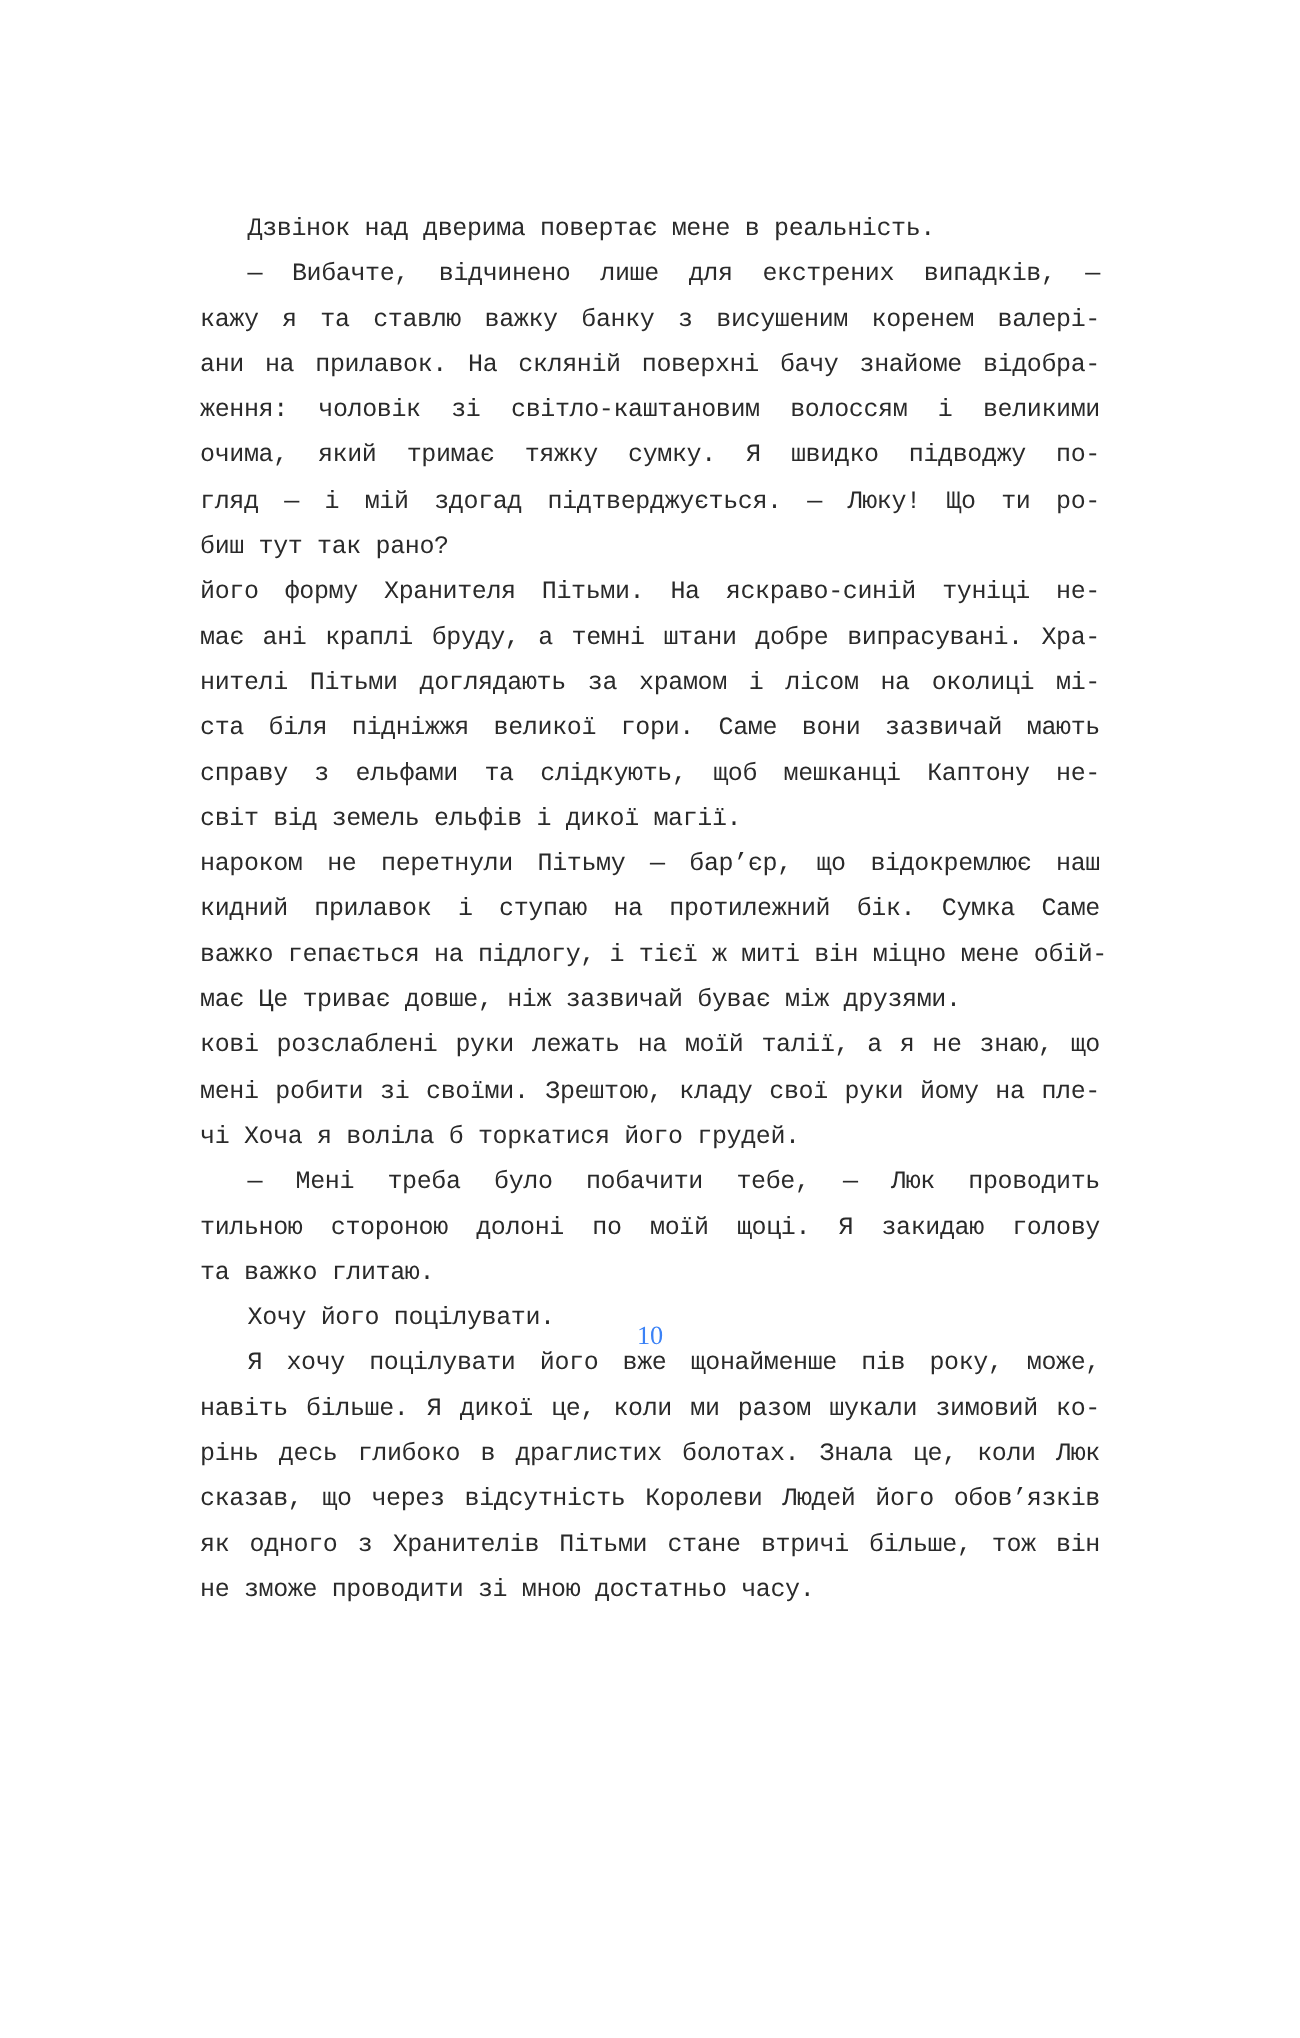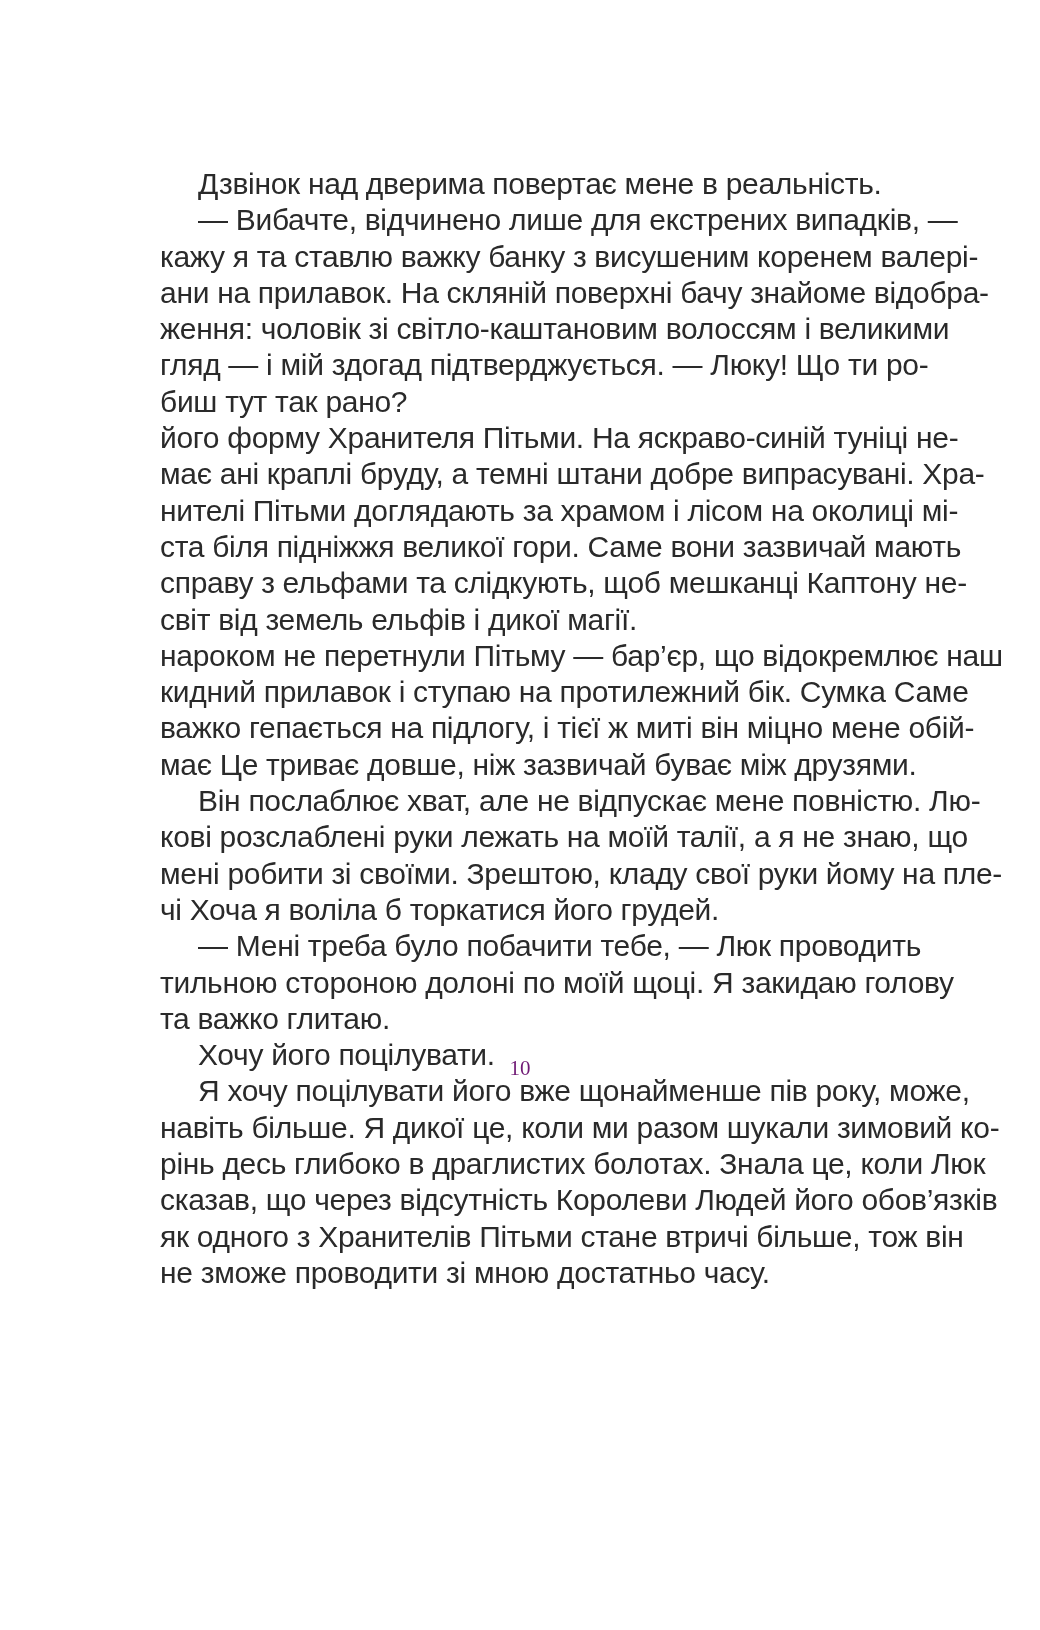--- a/index.html
+++ b/index.html
@@ -19,22 +19,22 @@
       top: 0;
       width: 1040px;
       height: 1630px;
       background: #ffffff;
     }
     .text-block {
       position: absolute;
       left: 160px;
       top: 166px;
       width: 720px;
-      font-family: Liberation Sans, sans-serif;
-      font-size: 30px;
+      font-family: Liberation Mono, monospace;
+      font-size: 20px;
       line-height: 36.3px;
       color: #2a2a2a;
       letter-spacing: -0.3px;
     }
     .line {
       display: block;
       height: 36.3px;
       white-space: nowrap;
       text-align: justify;
       text-align-last: justify;
@@ -46,46 +46,46 @@
       padding-left: 38px;
     }
     .page-number {
       position: absolute;
       left: 0;
       width: 1040px;
       top: 1056px;
       text-align: center;
       font-family: "Liberation Serif", "DejaVu Serif", serif;
       font-size: 21px;
-      color: #701a75;
+      color: #3b82f6;
     }
   </style>
 </head>
 <body>
 
 <div class="page">
   <div class="text-block" id="text-block">
       <span class="line indent last">Дзвінок над дверима повертає мене в реальність.</span>
       <span class="line indent">— Вибачте, відчинено лише для екстрених випадків, —</span>
       <span class="line">кажу я та ставлю важку банку з висушеним коренем валері-</span>
       <span class="line">ани на прилавок. На скляній поверхні бачу знайоме відобра-</span>
       <span class="line">ження: чоловік зі світло-каштановим волоссям і великими</span>
+      <span class="line">очима, який тримає тяжку сумку. Я швидко підводжу по-</span>
       <span class="line">гляд — і мій здогад підтверджується. — Люку! Що ти ро-</span>
       <span class="line last">биш тут так рано?</span>
       <span class="line">його форму Хранителя Пітьми. На яскраво-синій туніці не-</span>
       <span class="line">має ані краплі бруду, а темні штани добре випрасувані. Хра-</span>
       <span class="line">нителі Пітьми доглядають за храмом і лісом на околиці мі-</span>
       <span class="line">ста біля підніжжя великої гори. Саме вони зазвичай мають</span>
       <span class="line">справу з ельфами та слідкують, щоб мешканці Каптону не-</span>
       <span class="line last">світ від земель ельфів і дикої магії.</span>
       <span class="line">нароком не перетнули Пітьму — бар’єр, що відокремлює наш</span>
       <span class="line">кидний прилавок і ступаю на протилежний бік. Сумка Саме</span>
       <span class="line">важко гепається на підлогу, і тієї ж миті він міцно мене обій-</span>
       <span class="line last">має Це триває довше, ніж зазвичай буває між друзями.</span>
-      <span class="line indent">Він послаблює хват, але не відпускає мене повністю. Лю-</span>
       <span class="line">кові розслаблені руки лежать на моїй талії, а я не знаю, що</span>
       <span class="line">мені робити зі своїми. Зрештою, кладу свої руки йому на пле-</span>
       <span class="line last">чі Хоча я воліла б торкатися його грудей.</span>
       <span class="line indent">— Мені треба було побачити тебе, — Люк проводить</span>
       <span class="line">тильною стороною долоні по моїй щоці. Я закидаю голову</span>
       <span class="line last">та важко глитаю.</span>
       <span class="line indent last">Хочу його поцілувати.</span>
       <span class="line indent">Я хочу поцілувати його вже щонайменше пів року, може,</span>
       <span class="line">навіть більше. Я дикої це, коли ми разом шукали зимовий ко-</span>
       <span class="line">рінь десь глибоко в драглистих болотах. Знала це, коли Люк</span>

